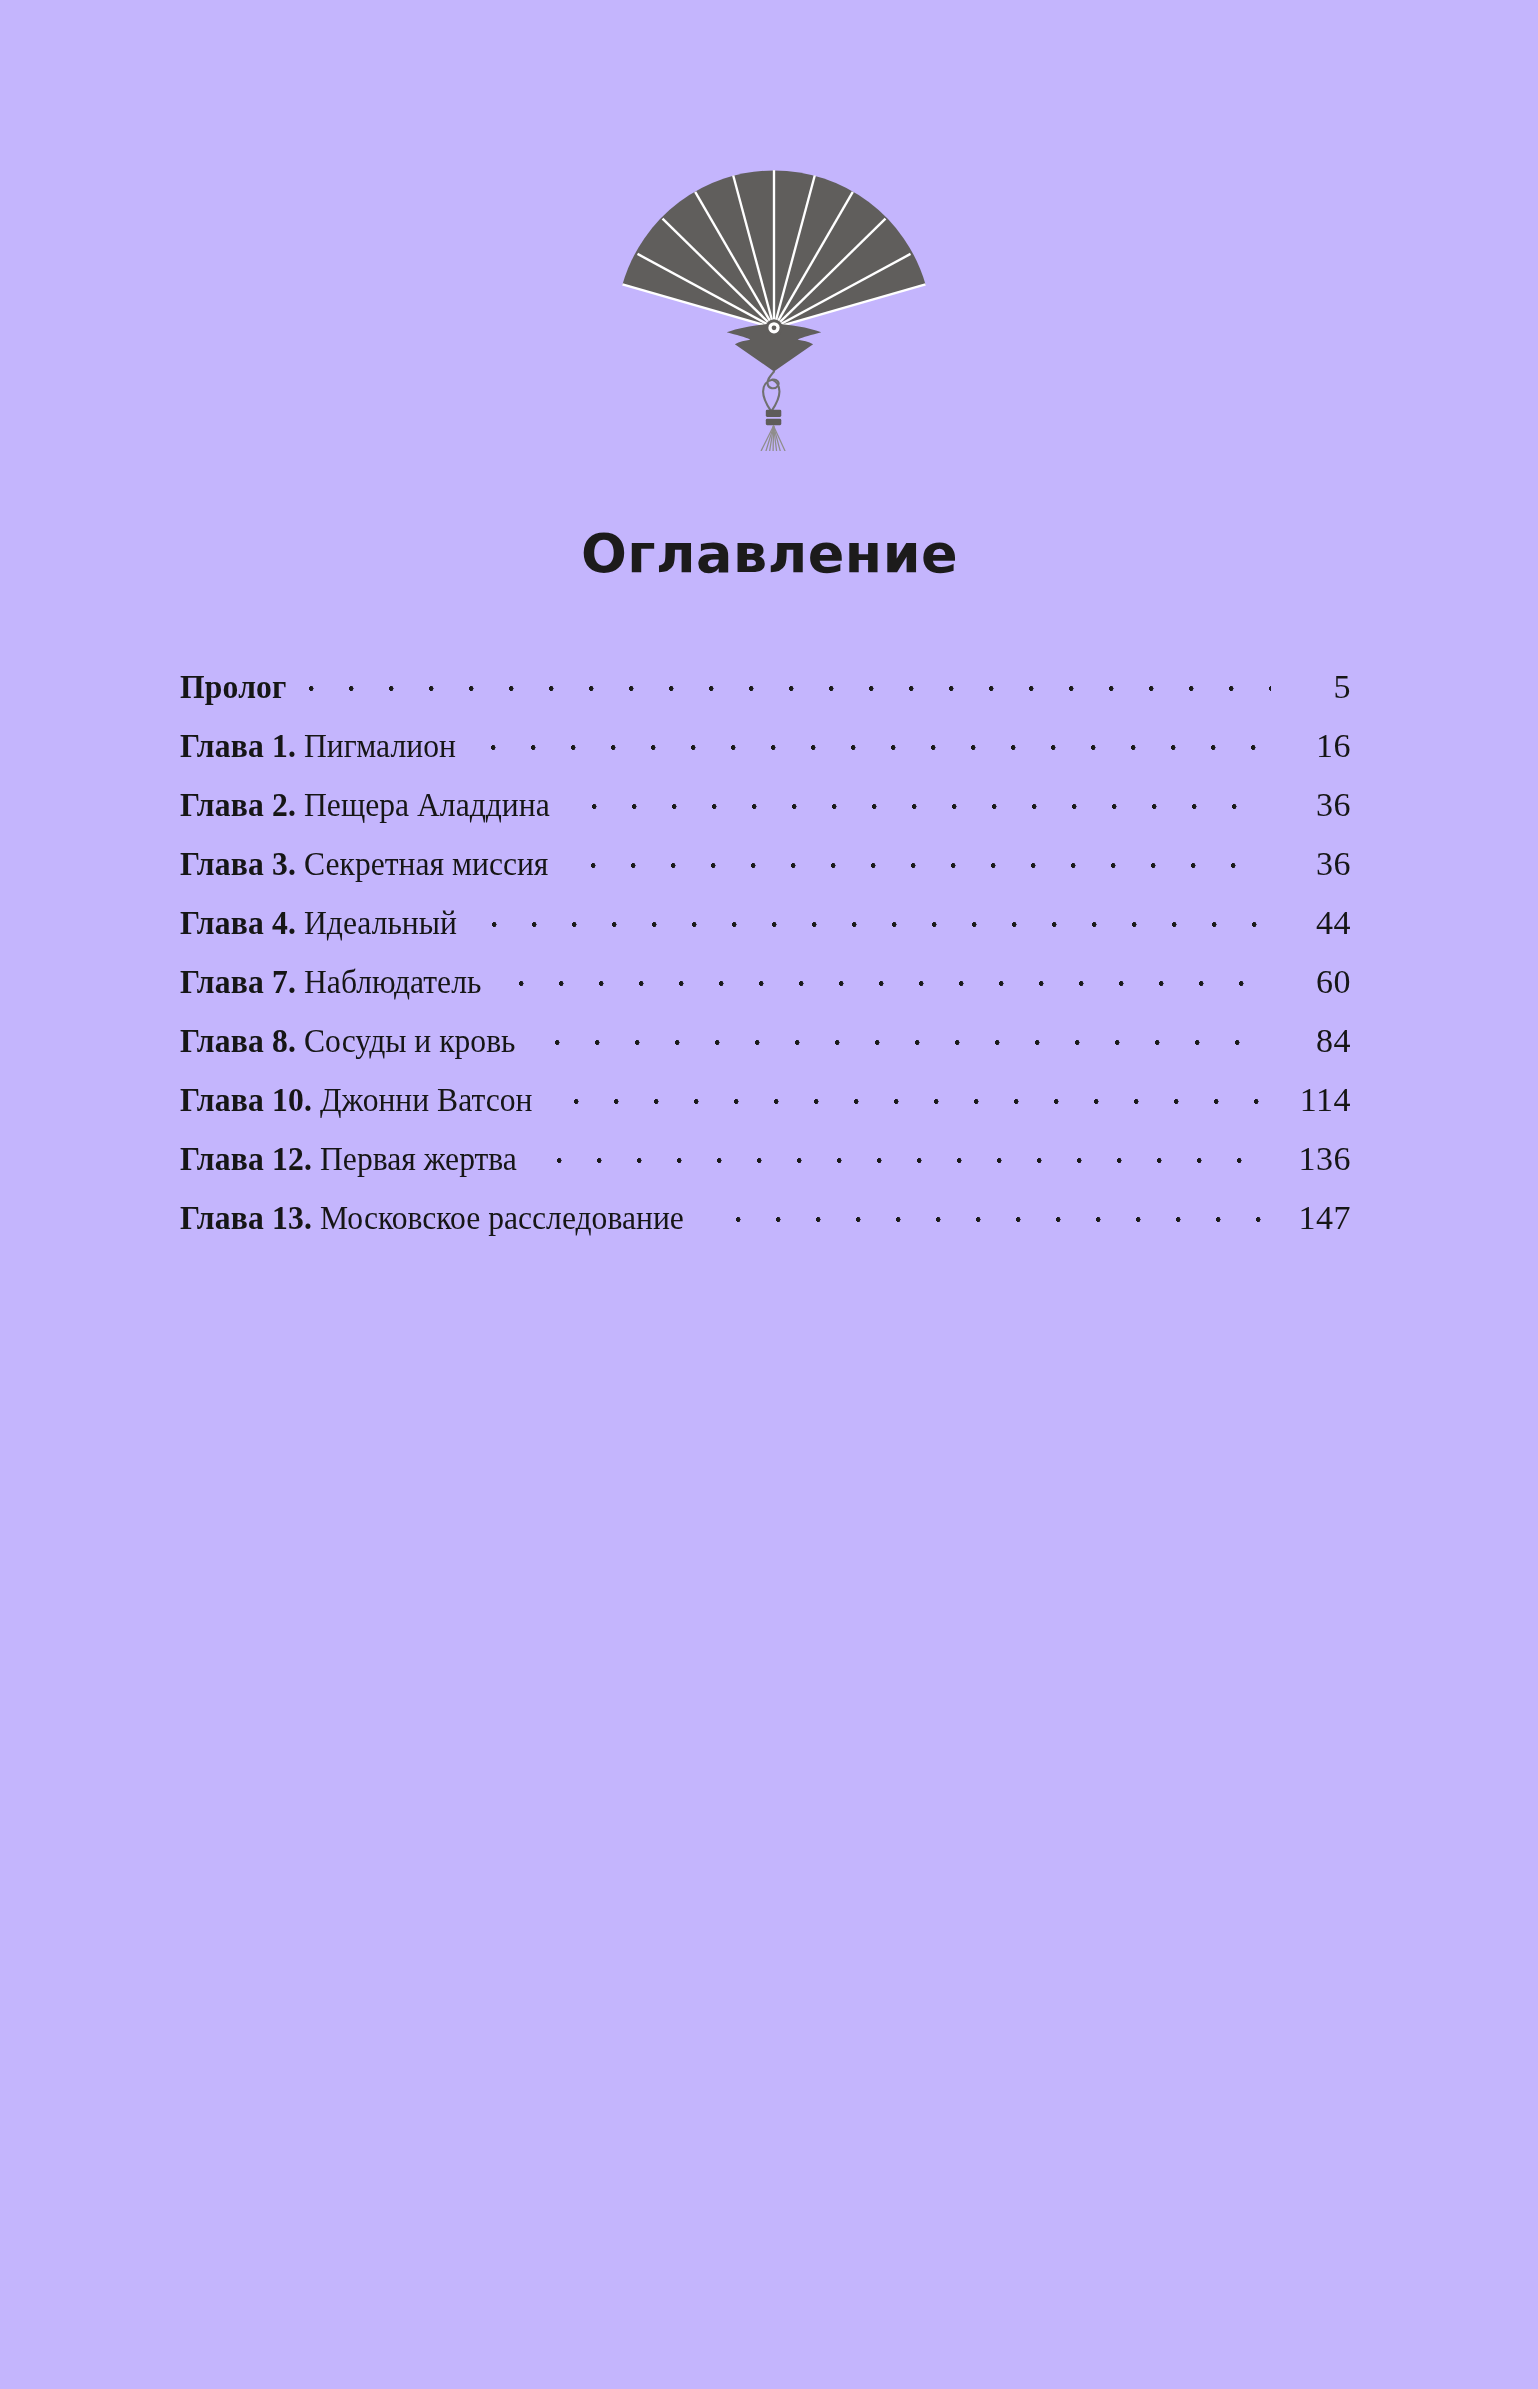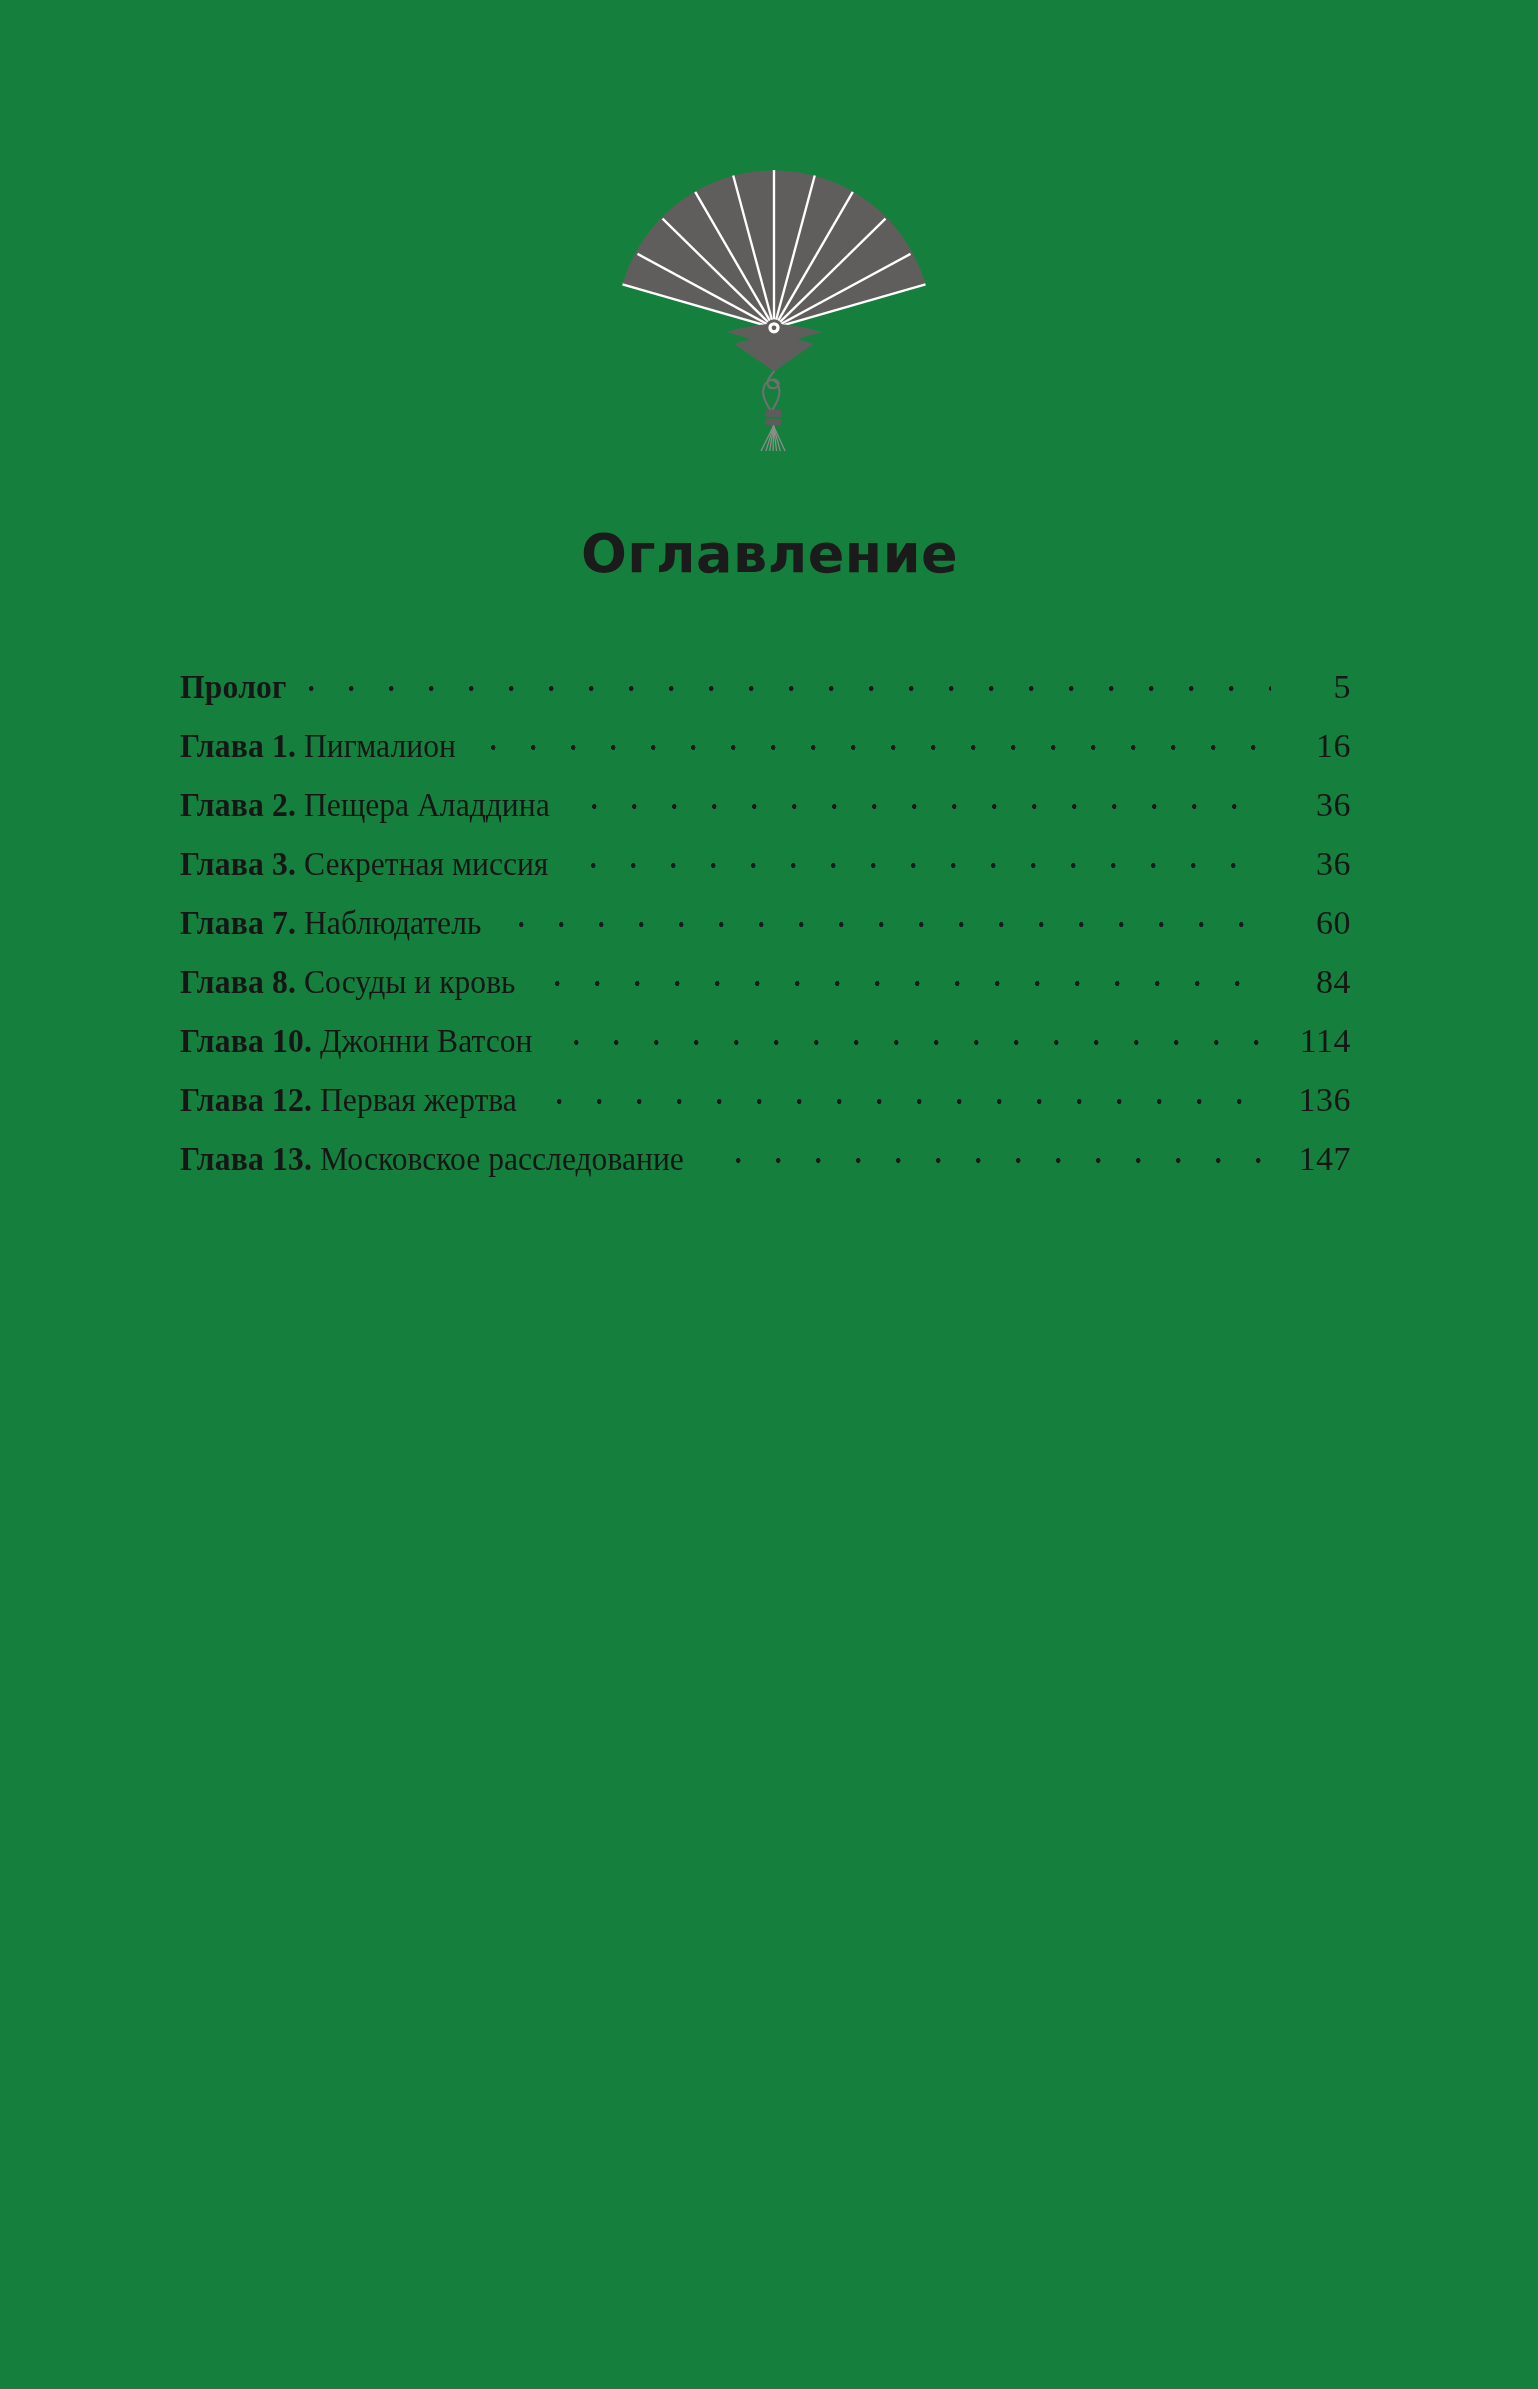--- a/index.html
+++ b/index.html
@@ -13,21 +13,21 @@
     height: 2389px;
     position: relative;
     overflow: hidden;
     font-family: "Liberation Serif", "DejaVu Serif", serif;
     -webkit-font-smoothing: antialiased;
   }
 
   .page {
     position: absolute;
     inset: 0;
-    background: #15803d;
+    background: #c4b5fd;
   }
 
   
   .fan-ornament {
     position: absolute;
     left: 592px;
     top: 150px;
     width: 364px;
     height: 301px;
   }
@@ -196,20 +196,25 @@
         <span class="toc-label"><span class="num">Глава 2.</span><span class="name"> Пещера Аладдина</span></span>
         <span class="toc-dots"></span>
         <span class="toc-page">36</span>
       </div>
       <div class="toc-row">
         <span class="toc-label"><span class="num">Глава 3.</span><span class="name"> Секретная миссия</span></span>
         <span class="toc-dots"></span>
         <span class="toc-page">36</span>
       </div>
       <div class="toc-row">
+        <span class="toc-label"><span class="num">Глава 4.</span><span class="name"> Идеальный</span></span>
+        <span class="toc-dots"></span>
+        <span class="toc-page">44</span>
+      </div>
+      <div class="toc-row">
         <span class="toc-label"><span class="num">Глава 7.</span><span class="name"> Наблюдатель</span></span>
         <span class="toc-dots"></span>
         <span class="toc-page">60</span>
       </div>
       <div class="toc-row">
         <span class="toc-label"><span class="num">Глава 8.</span><span class="name"> Сосуды и кровь</span></span>
         <span class="toc-dots"></span>
         <span class="toc-page">84</span>
       </div>
       <div class="toc-row">

